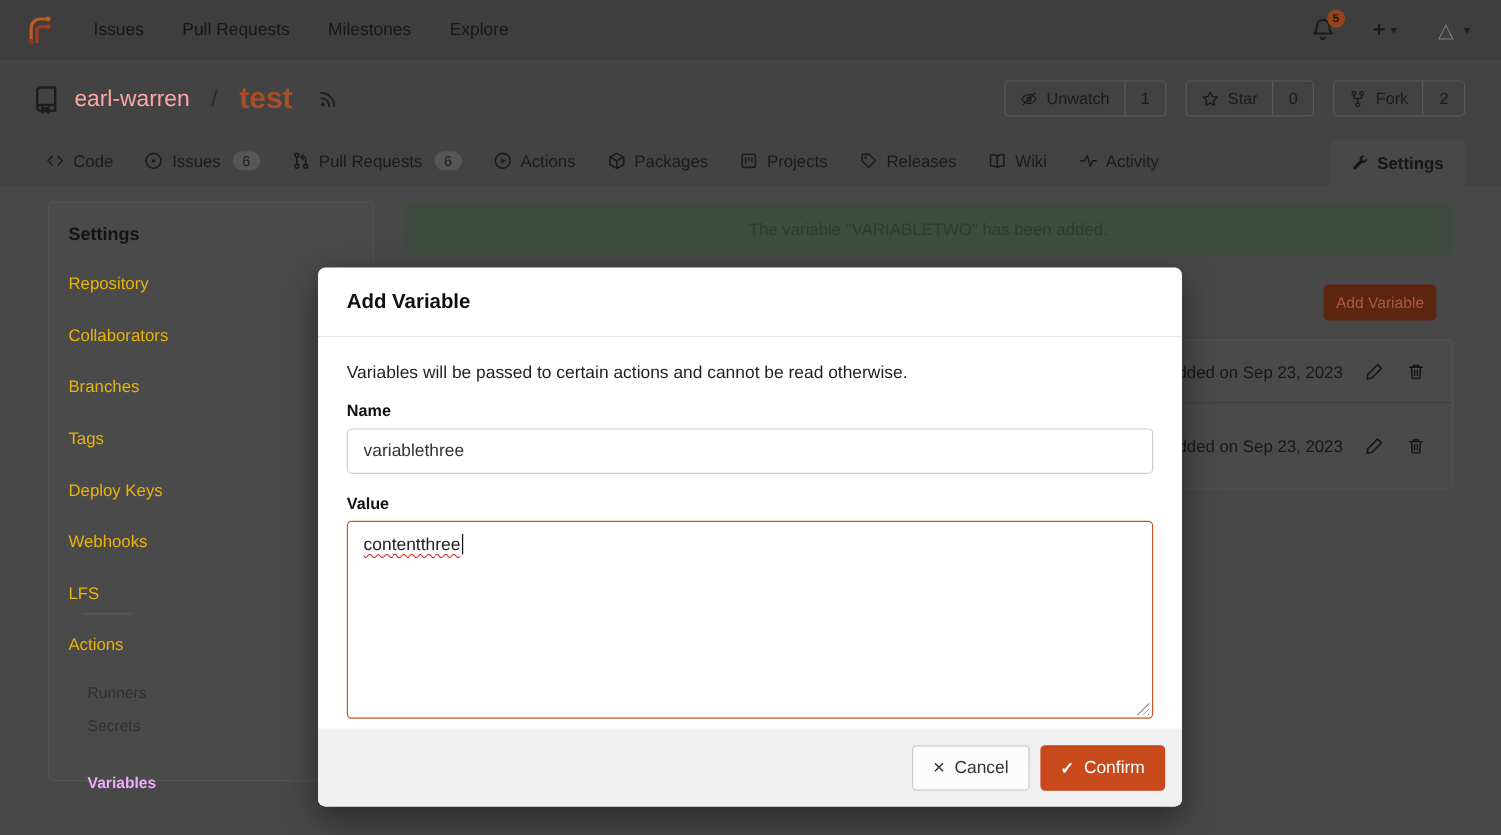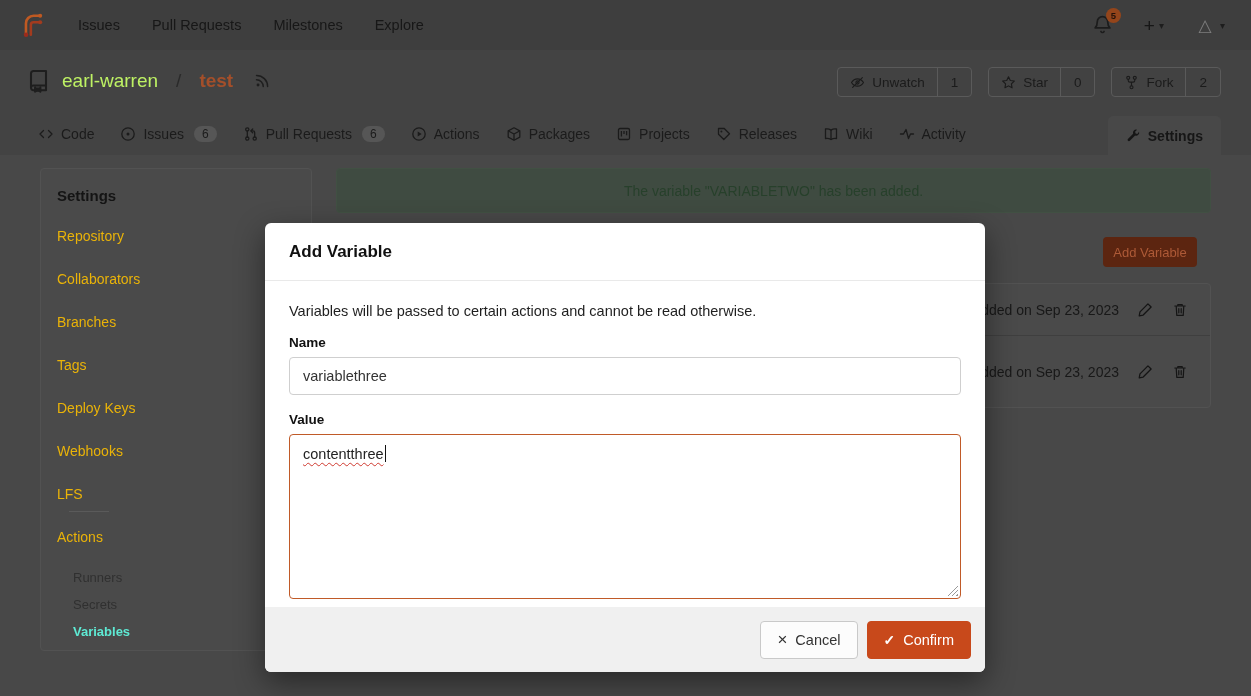--- a/index.html
+++ b/index.html
@@ -22,23 +22,23 @@
            display:flex; align-items:center; justify-content:center; padding:0 3px; }
   .plus-glyph { font-size:19px; color:#161616; line-height:1; }
   .caret { font-size:10px; color:#1d1d1d; }
   .avatar { width:22px; height:22px; display:flex; align-items:center; justify-content:center;
             color:#7d7d7d; font-size:17px; }
 
   
   .repo-header { position:absolute; left:0; top:50px; width:100%; height:62px; background:#434343; }
   .repo-title { position:absolute; left:26px; top:18px; display:flex; align-items:center; gap:11px; }
   .repo-title svg { color:#1e1e1e; }
-  .repo-owner { font-size:19px; color:#bef264; cursor:pointer; }
+  .repo-owner { font-size:19px; color:#fca5a5; cursor:pointer; }
   .repo-sep { font-size:19px; color:#2a2a2a; margin:0 7px; }
-  .repo-name { font-size:19px; color:#a44f2a; font-weight:600; cursor:pointer; }
+  .repo-name { font-size:25px; color:#a44f2a; font-weight:600; cursor:pointer; }
   .rss { margin-left:10px; color:#222; cursor:pointer; }
   .repo-actions { position:absolute; right:30px; top:17px; display:flex; gap:16px; }
   .btn-group { display:flex; height:30px; background:#424242; border:1px solid #5a5a5a;
                border-radius:4px; font-size:13.5px; color:#1b1b1b; overflow:hidden; }
   .btn-main { display:flex; align-items:center; gap:7px; padding:0 12px; cursor:pointer;justify-content:space-between; }
   .btn-main svg { color:#1b1b1b; }
   .btn-count { display:flex; align-items:center; padding:0 13px; border-left:1px solid #5a5a5a; cursor:pointer; }
 
   
   .tab-bar { position:absolute; left:0; top:112px; width:100%; height:43px; background:#434343;
@@ -57,21 +57,21 @@
                  display:flex; align-items:center; justify-content:center;
                  font-size:14px; color:#27402b; }
 
   .sidebar { position:absolute; left:40px; top:168px; width:272px; height:483px;
              background:#4a4a4a; border:1px solid #525252; border-radius:4px; padding-top:14px; }
   .side-title { font-size:15px; font-weight:700; color:#141414; padding:4px 16px 10px; }
   .side-item { height:43px; display:flex; align-items:center; padding-left:16px;
                font-size:14px; color:#eab308; cursor:pointer; }
   .side-sub { height:27px; display:flex; align-items:center; padding-left:32px;
               font-size:13px; color:#303030; cursor:pointer; }
-  .side-sub.active { font-weight:700; color:#5eead4; }
+  .side-sub.active { font-weight:700; color:#f0abfc;margin-top:21px; }
   .lfs-divider { position:absolute; left:28px; top:342px; width:40px; border-top:1px solid #5a5a5a; }
 
   .add-var-btn { position:absolute; left:1103px; top:237px; width:94px; height:30px;
                  background:#5c2510; color:#ae5a37; border:none; border-radius:4px;
                  font-size:13px; font-family:inherit; cursor:pointer; }
 
   .var-box { position:absolute; left:336px; top:283px; width:875px; height:125px;
              background:#4a4a4a; border:1px solid #525252; border-radius:4px; }
   .var-row { display:flex; align-items:center; justify-content:flex-end;
              gap:18px; padding-right:22px; font-size:14px; color:#181818; }

